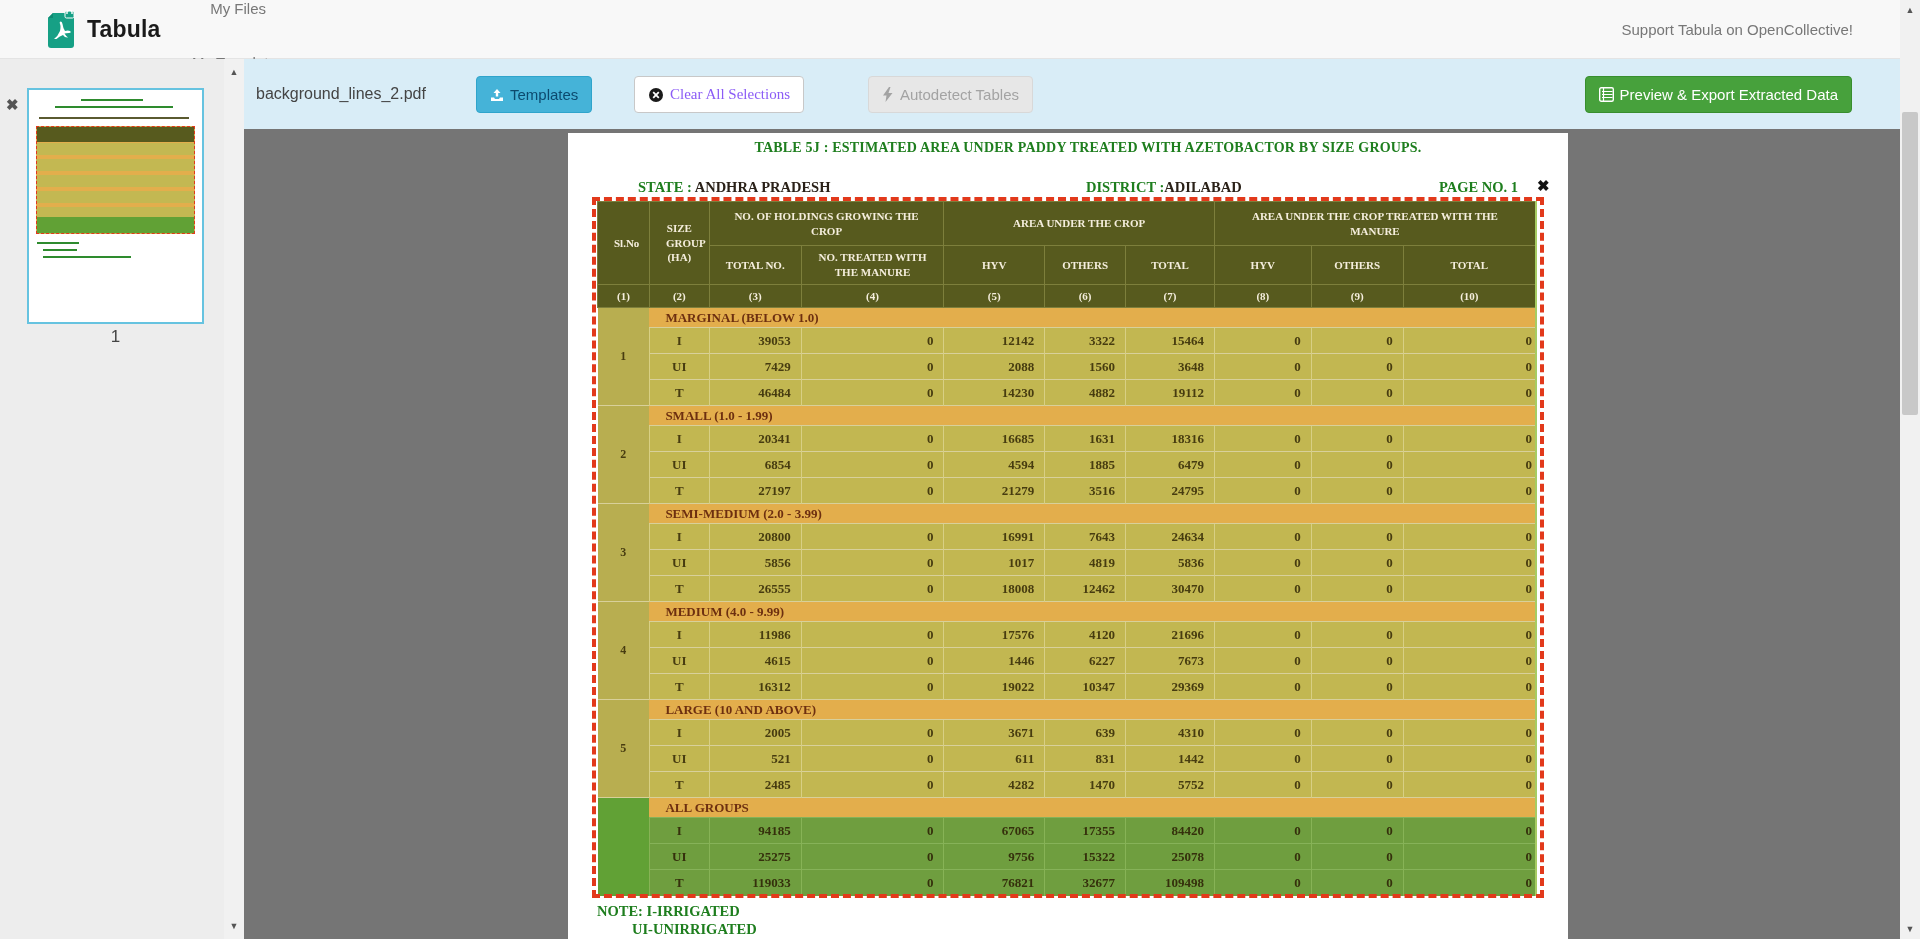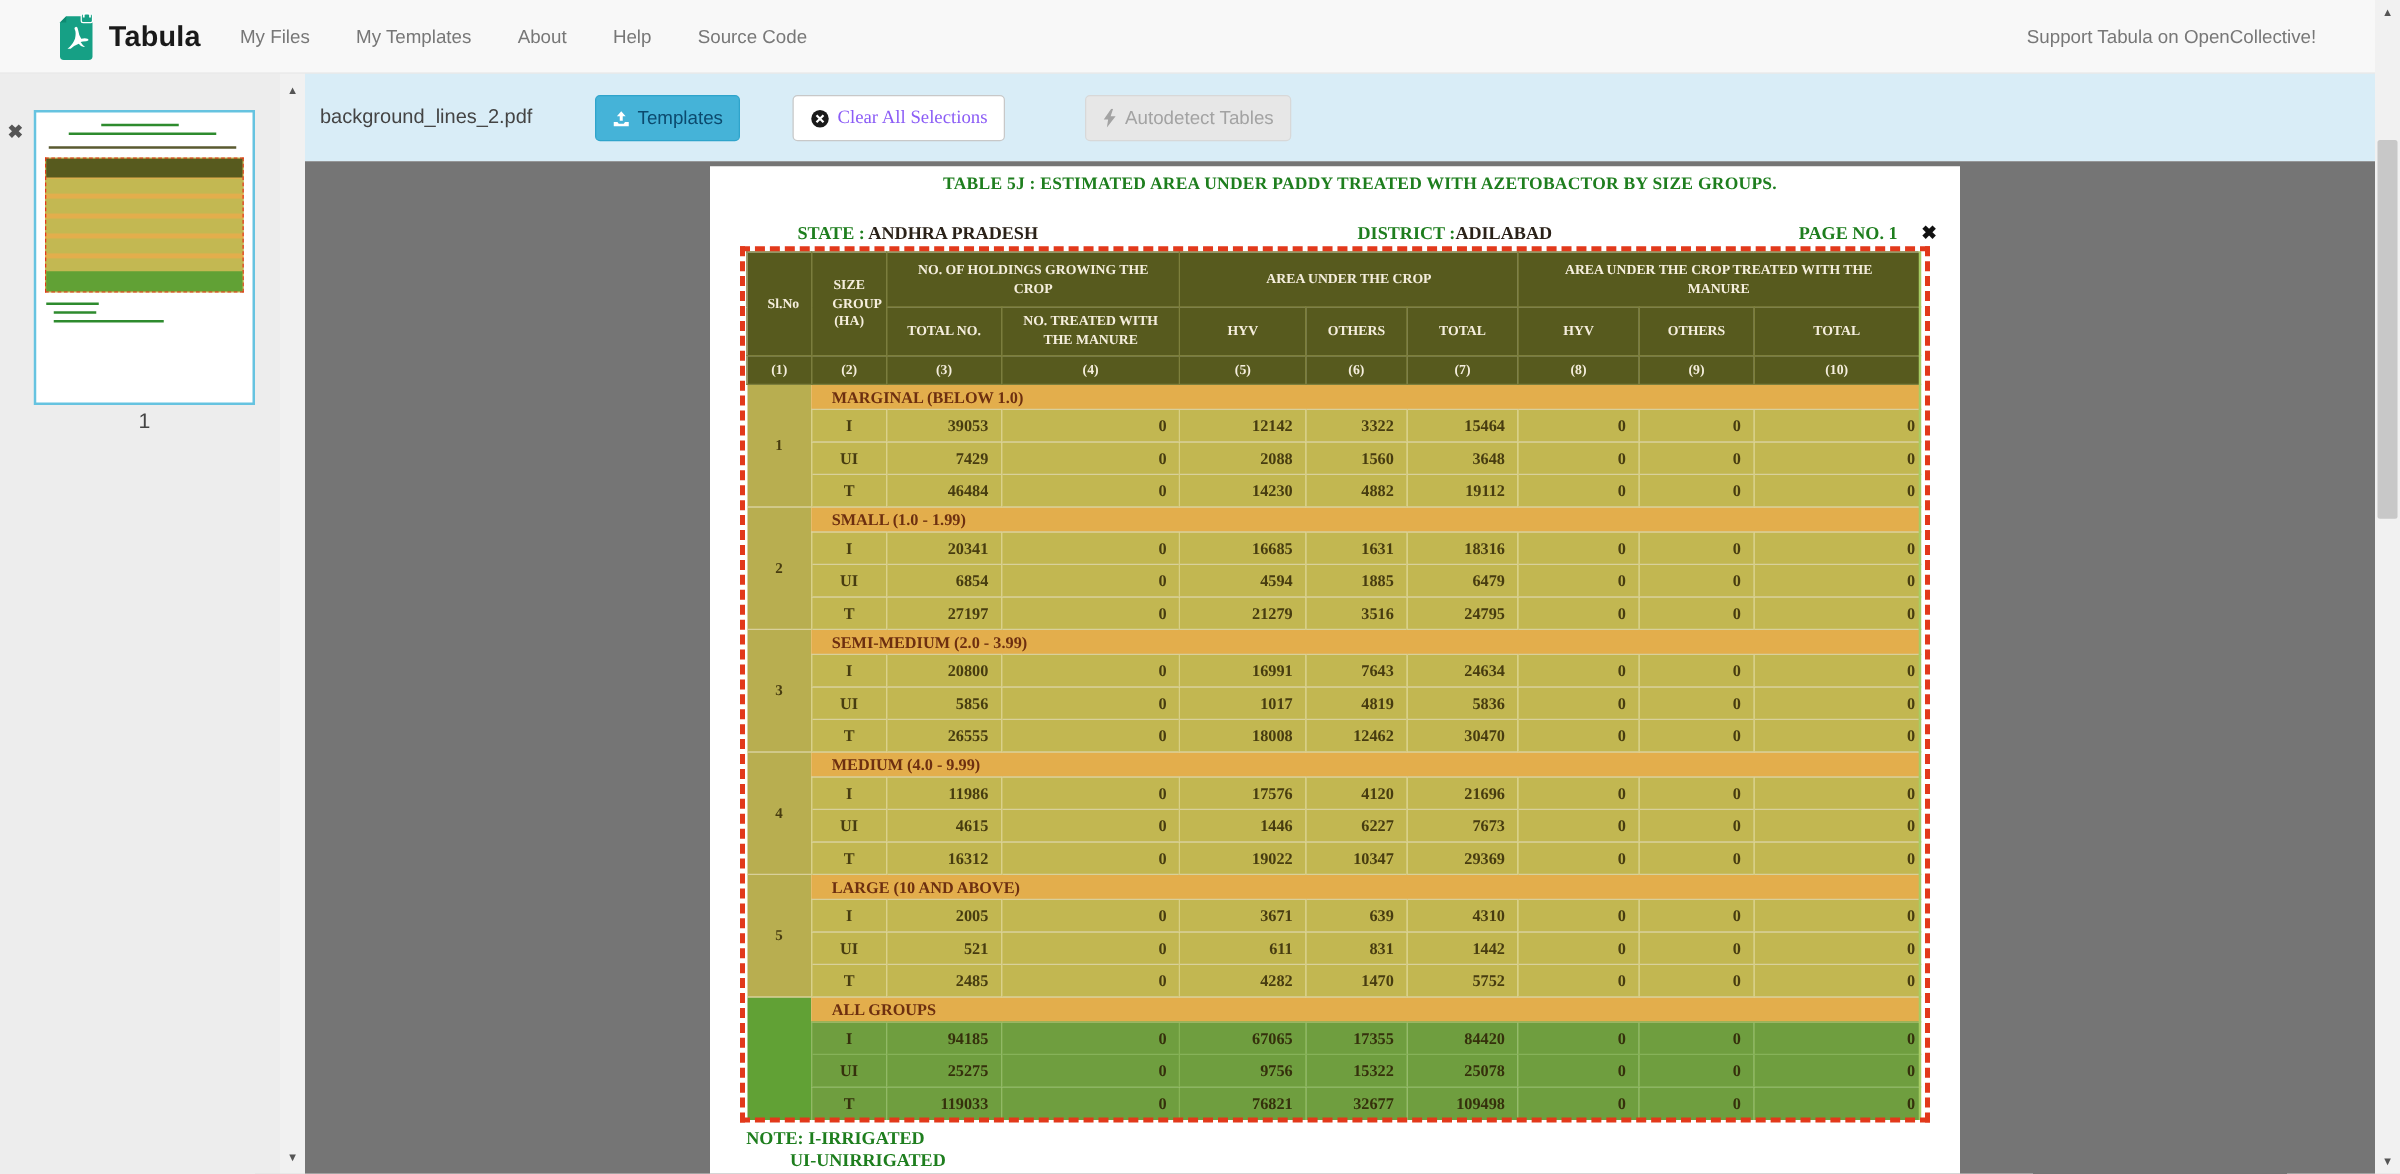--- a/index.html
+++ b/index.html
@@ -6,21 +6,21 @@
   html,body { width:1920px; height:939px; overflow:hidden; }
   body { font-family:"Liberation Sans", sans-serif; background:#fff; }
   #stage { position:relative; width:1920px; height:939px; overflow:hidden; }
 
   
   .navbar { position:absolute; left:0; top:0; width:1920px; height:59px;
             background:#f8f8f8; border-bottom:1px solid #e4e4e4; }
   .brand-wrap { position:absolute; left:45px; top:9px; display:flex; align-items:center; gap:10px; }
   .brand-logo { width:32px; height:40px; position:relative; }
   .brand-text { font-size:23px; font-weight:bold; color:#1a1a1a; letter-spacing:.2px; }
-  .nav-links { position:absolute; left:192px; top:0; height:58px; display:flex; align-items:center; gap:37px; }
+  .nav-links { position:absolute; left:192px; top:0; height:58px; display:flex; align-items:center; gap:37px;flex-direction:column; }
   .nav-link { font-size:15px; color:#777; cursor:pointer; white-space:nowrap; }
   .nav-right { position:absolute; right:67px; top:0; height:58px; display:flex; align-items:center; }
   .nav-right span { font-size:15px; color:#777; }
 
   
   .page-scrollbar { position:absolute; right:0; top:0; width:20px; height:939px; background:#f1f1f1; }
   .sb-arrow { position:absolute; left:0; width:20px; height:16px; display:flex; align-items:center; justify-content:center;
               color:#555; font-size:9px; cursor:pointer; }
   .page-scrollbar .sb-up { top:2px; } .page-scrollbar .sb-down { bottom:2px; }
   .page-scrollbar .sb-thumb { position:absolute; left:2px; top:112px; width:16px; height:303px; background:#c8c8c8; border-radius:2px; }
@@ -168,20 +168,29 @@
       </span>
       <span>Clear All Selections</span>
     </div>
     <div class="btn btn-auto" aria-disabled="true">
       <span class="ico">
         <svg width="12" height="15" viewBox="0 0 12 15">
             <path d="M7 0 L1 8.5 H4.5 L3.5 15 L10.5 6 H6.5 L8.5 0 Z" fill="#a3a3a3"></path>
           </svg>
       </span>
       <span>Autodetect Tables</span>
+    </div>
+    <div class="btn btn-export">
+      <span class="ico">
+        <svg width="15" height="15" viewBox="0 0 15 15">
+            <rect x="0.7" y="0.7" width="13.6" height="13.6" rx="1.5" fill="none" stroke="#fff" stroke-width="1.4"></rect>
+            <path d="M4.5 1 V14 M3 4.5 H13.5 M3 7.5 H13.5 M3 10.5 H13.5" stroke="#fff" stroke-width="1.2"></path>
+          </svg>
+      </span>
+      <span>Preview &amp; Export Extracted Data</span>
     </div>
   </div>
 
   <div class="viewer">
     <div class="pdf-page">
       <div class="pdf-title">TABLE 5J : ESTIMATED AREA UNDER PADDY  TREATED WITH AZETOBACTOR BY SIZE GROUPS.</div>
 
       <div class="pdf-meta" style="left:70px;">
         <span class="green">STATE :</span>
         <span>ANDHRA PRADESH</span>

